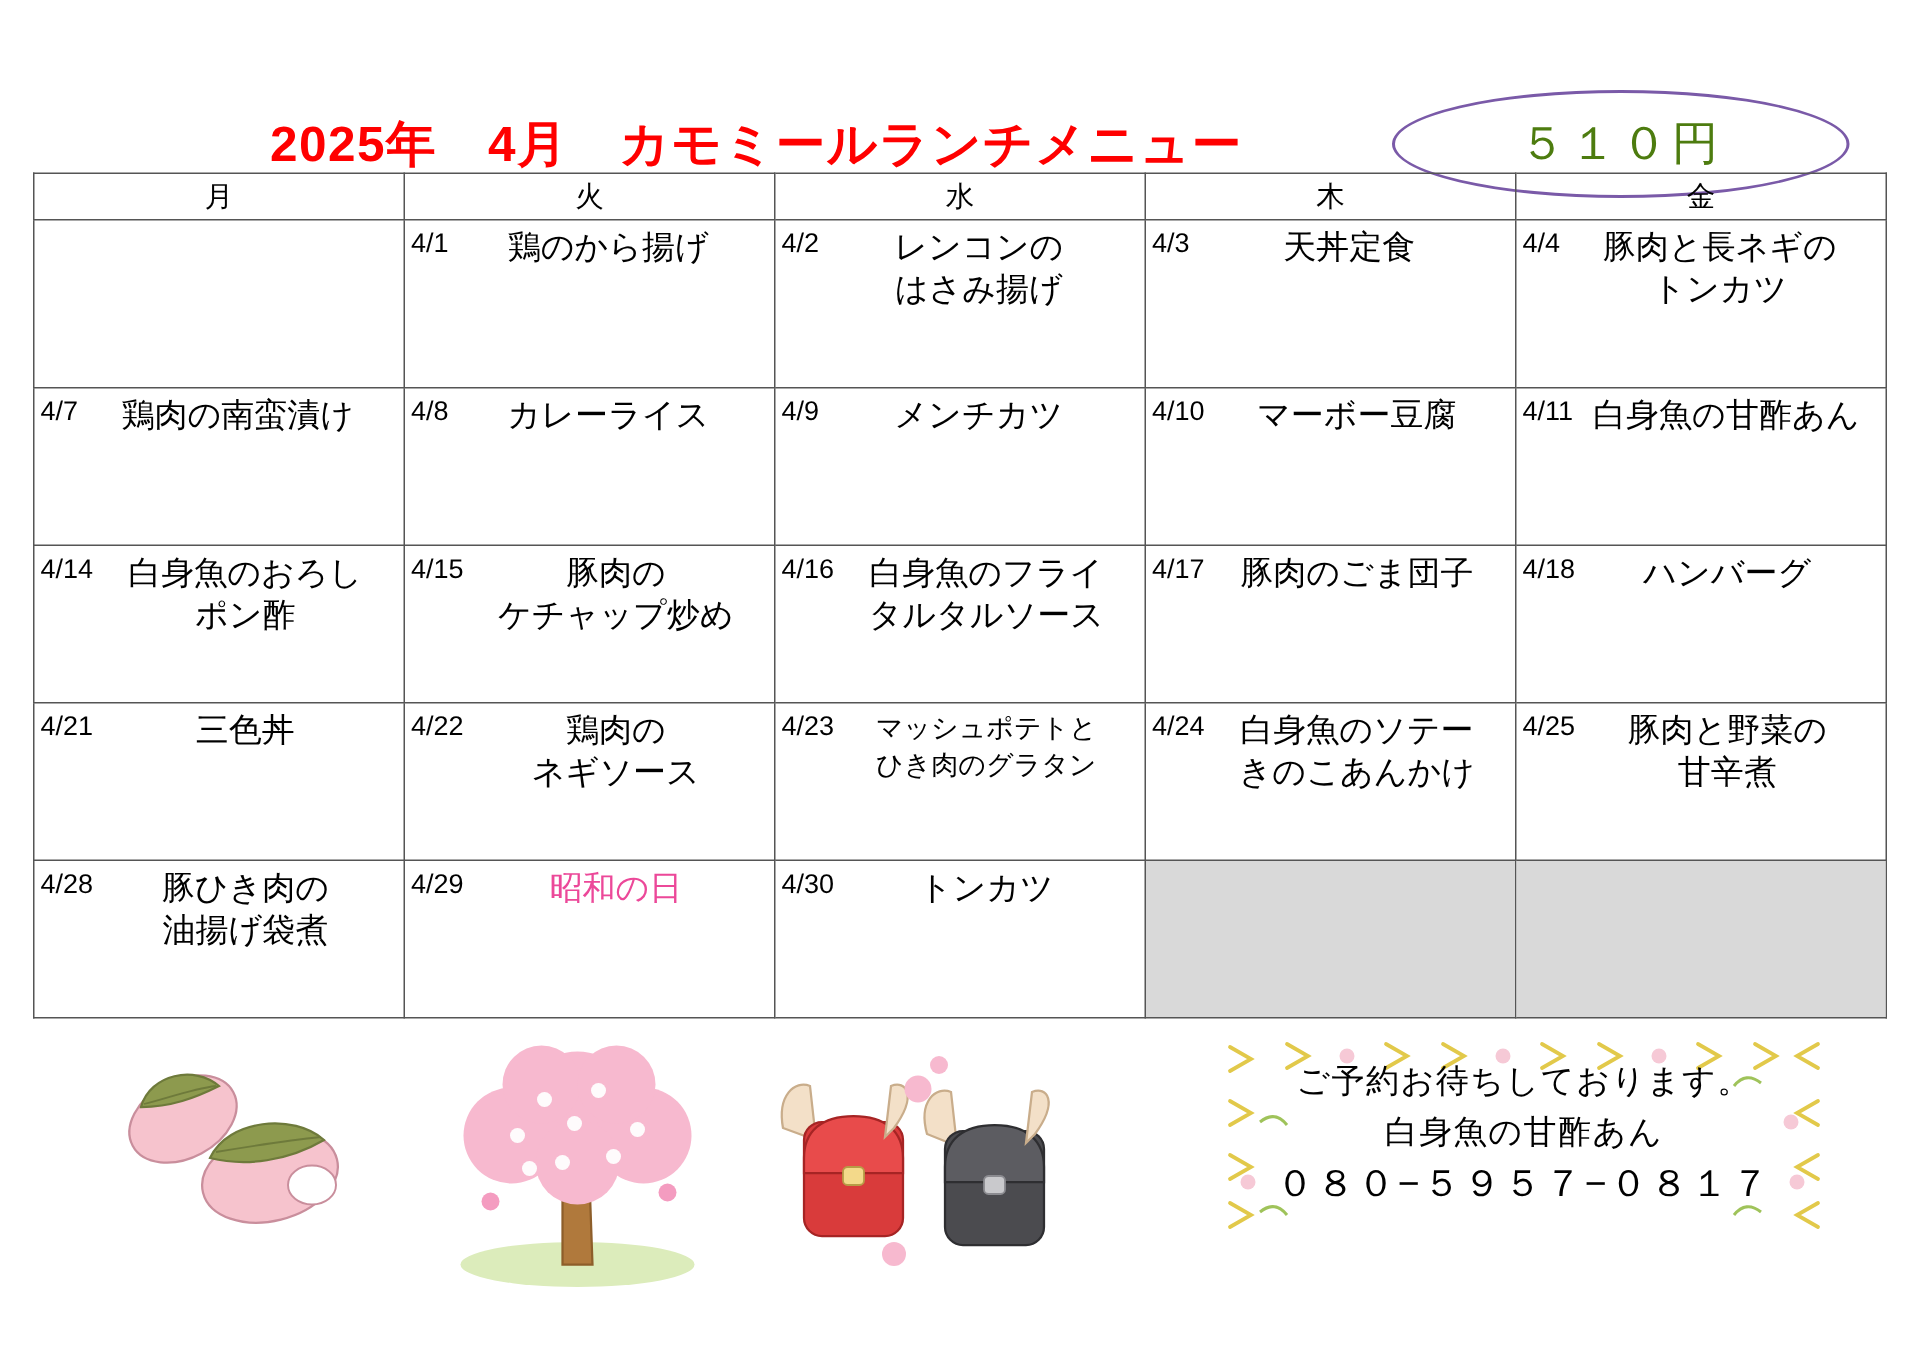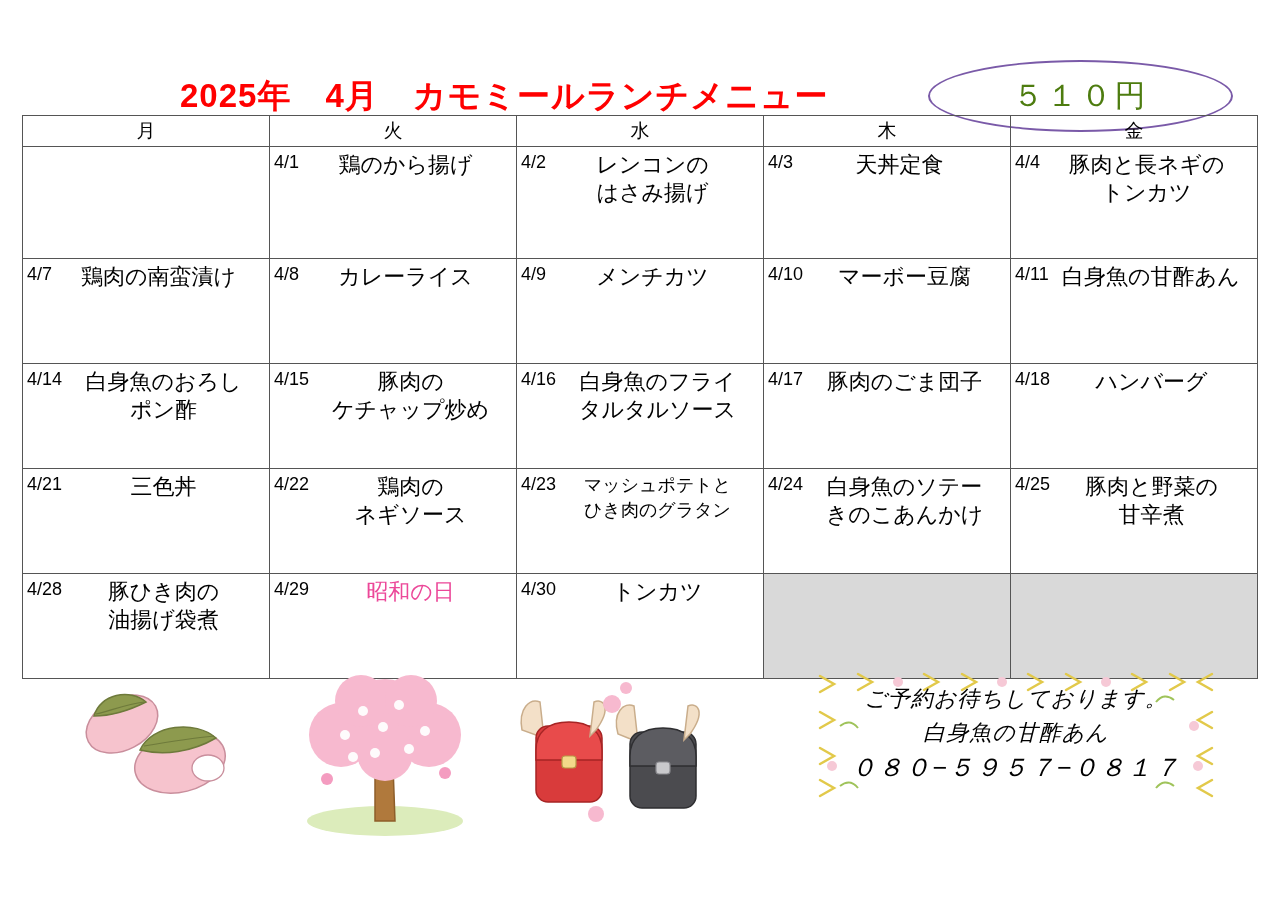--- a/index.html
+++ b/index.html
@@ -106,24 +106,23 @@
     font-size: 18px;
     line-height: 25px;
   }
   .menu.holiday { color: #ec4899; }
   .cell.empty { background: #d9d9d9; height: 104px; }
 
   
   .footer {
     position: absolute;
     left: 0;
-    top: 656px;
+    top: 678px;
     width: 1059px;
     height: 214px;
-    font-style: italic;
   }
 
   
   .mochi { position: absolute; left: 60px; top: 20px; width: 200px; height: 140px; }
 
   
   .tree { position: absolute; left: 275px; top: 5px; width: 220px; height: 180px; }
 
   
   .bags { position: absolute; left: 500px; top: 18px; width: 220px; height: 160px; }

